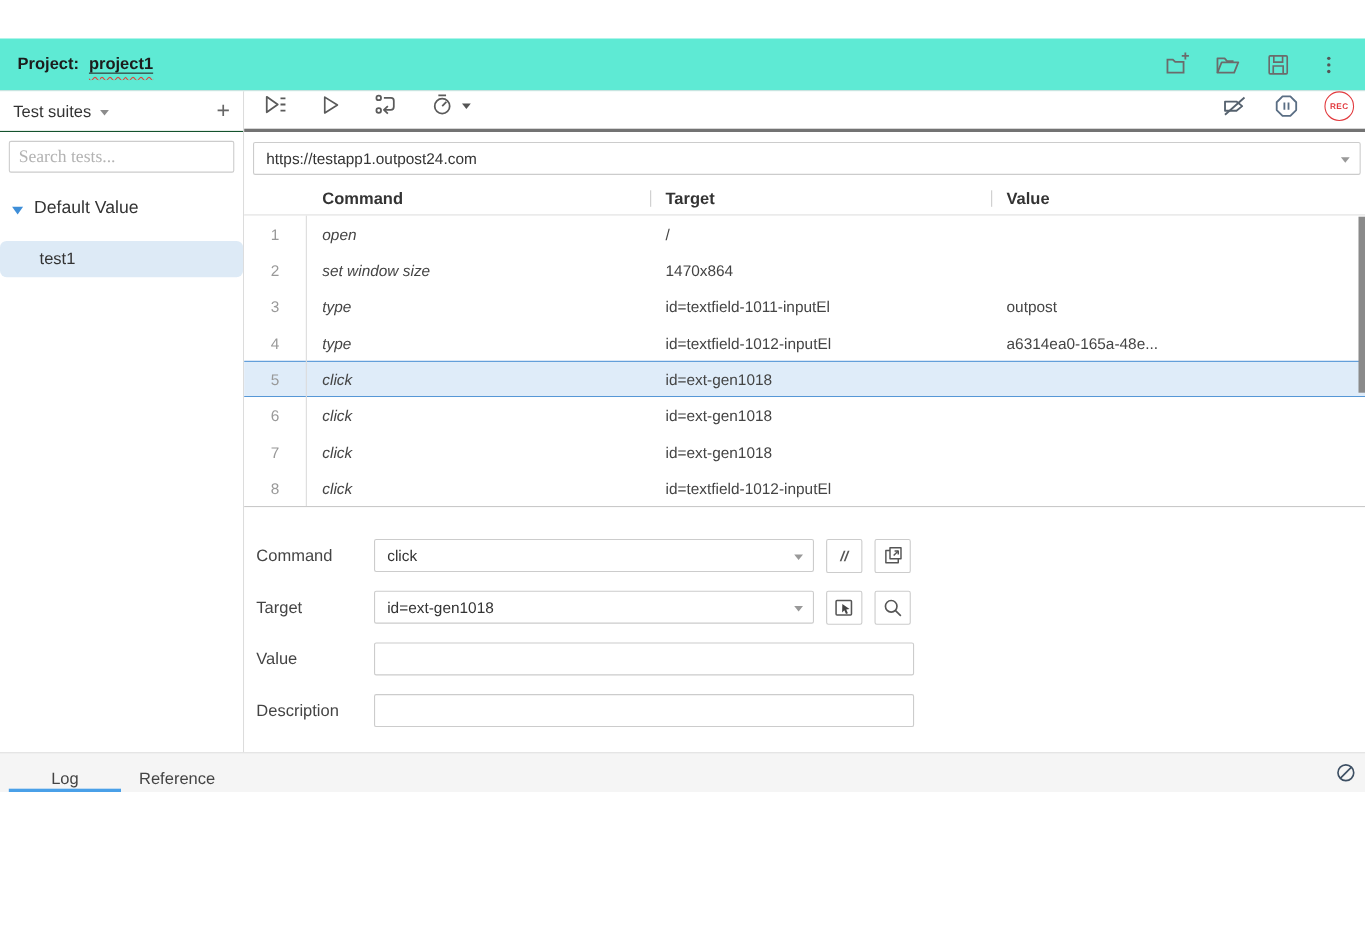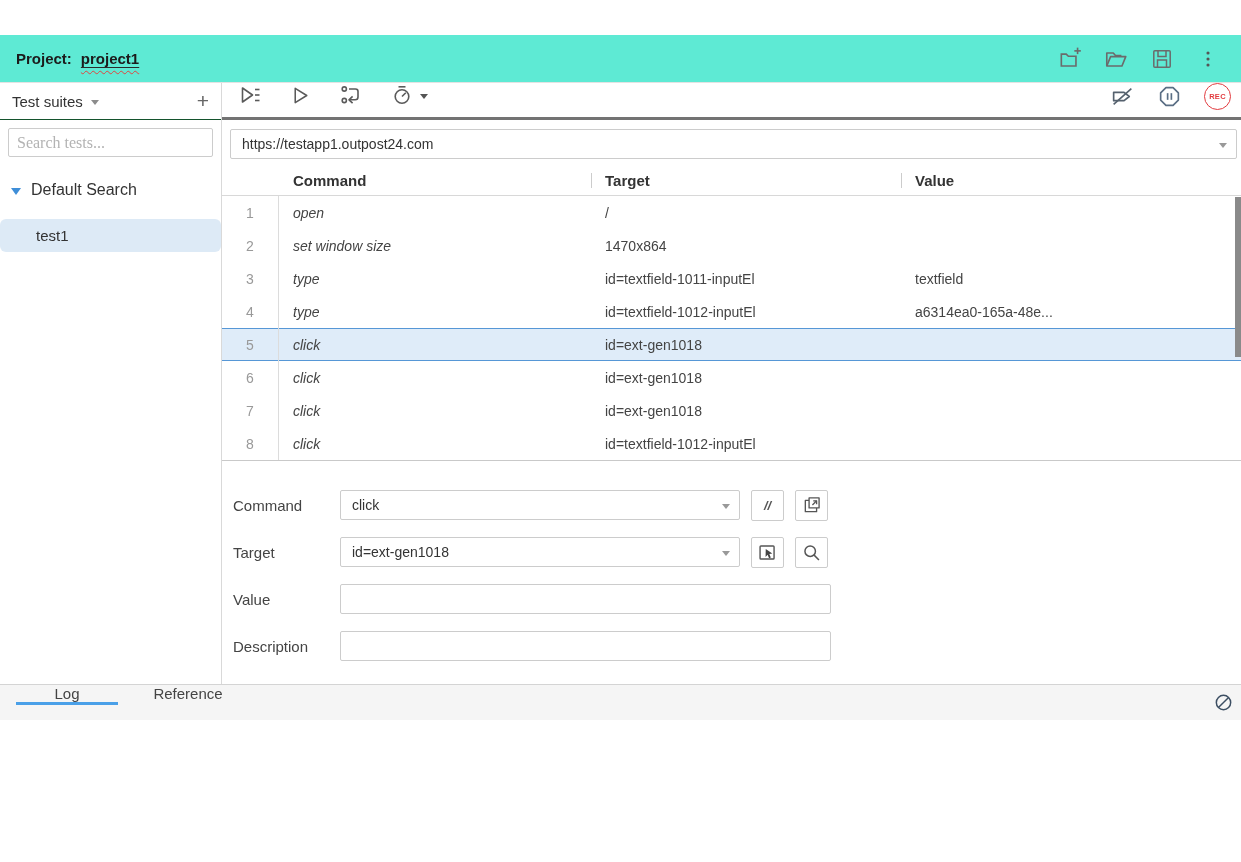--- a/index.html
+++ b/index.html
@@ -99,21 +99,21 @@
            background:#fff; display:flex; align-items:center; padding:0 26px 0 11px; cursor:pointer; }
   .combo-text { font-size:14px; color:#333; white-space:nowrap; }
   .text-input { width:491px; height:30px; border:1px solid #ccc; border-radius:2px; font-size:14px;
                 color:#333; padding:0 10px; outline:none; font-family:"Liberation Sans", sans-serif; }
   .mini-btn { width:33px; height:31px; border:1px solid #ccc; border-radius:2px; background:#fff;
               margin-left:11px; display:flex; align-items:center; justify-content:center; cursor:pointer; }
   .comment-glyph { font-size:13px; font-weight:bold; color:#555; font-style:italic; }
 
   
   .bottom-panel { position:absolute; top:684px; left:0; right:0; bottom:0; border-top:1px solid #d4d4d4; background:#fff; }
-  .tab-bar { height:35px; background:#f5f5f5; display:flex; align-items:flex-start; padding-left:16px; position:relative;gap:19px; }
+  .tab-bar { height:35px; background:#f5f5f5; display:flex; align-items:flex-end; padding-left:8px; position:relative; }
   .tab { width:102px; display:flex; align-items:center; justify-content:center; font-size:15px; color:#444;
          cursor:pointer; border-bottom:3px solid transparent; }
   .tab.active { border-bottom:3px solid #4aa0e8; }
   .clear-btn { position:absolute; right:6px; top:6px; width:23px; height:23px; display:flex;
                align-items:center; justify-content:center; cursor:pointer; }
 
   svg { display:block; }
 </style>
 </head>
 <body>
@@ -167,21 +167,21 @@
       </div>
       <div class="search-box">
         <input type="text" placeholder="Search tests..." style="">
         <svg width="19" height="19" viewBox="0 0 24 24" fill="none" stroke="#999" stroke-width="1.7">
           <circle cx="10.5" cy="10.5" r="6"></circle>
             <line x1="15" y1="15" x2="20.5" y2="20.5"></line>
         </svg>
       </div>
       <div class="suite-row">
         <span class="suite-caret"></span>
-        <span class="suite-name">Default Search</span>
+        <span class="suite-name">Default Value</span>
       </div>
       <div class="test-row selected">
         <span>test1</span>
       </div>
     </div>
 
     <div class="main">
 
       <div class="toolbar">
         <div class="tb-left">
@@ -257,21 +257,21 @@
           <div class="trow row">
             <div class="cell-n">2</div>
             <div class="cell-cmd">set window size</div>
             <div class="cell-target">1470x864</div>
             <div class="cell-value"></div>
           </div>
           <div class="trow row">
             <div class="cell-n">3</div>
             <div class="cell-cmd">type</div>
             <div class="cell-target">id=textfield-1011-inputEl</div>
-            <div class="cell-value">textfield</div>
+            <div class="cell-value">outpost</div>
           </div>
           <div class="trow row">
             <div class="cell-n">4</div>
             <div class="cell-cmd">type</div>
             <div class="cell-target">id=textfield-1012-inputEl</div>
             <div class="cell-value">a6314ea0-165a-48e...</div>
           </div>
           <div class="trow row selected">
             <div class="cell-n">5</div>
             <div class="cell-cmd">click</div>

